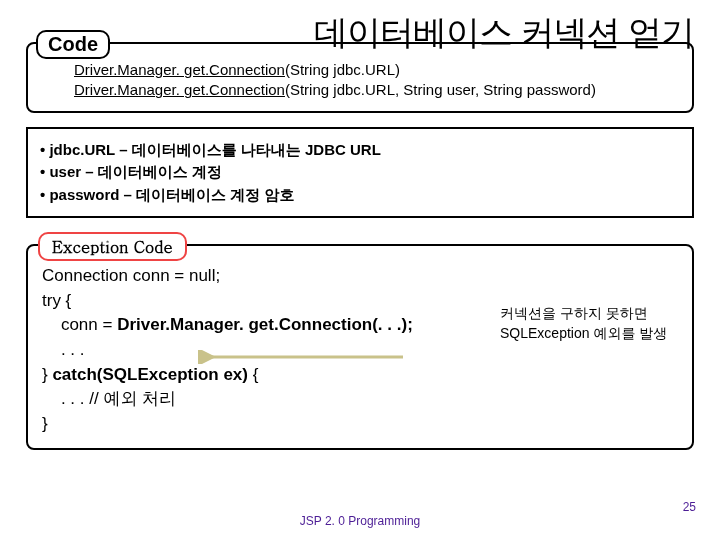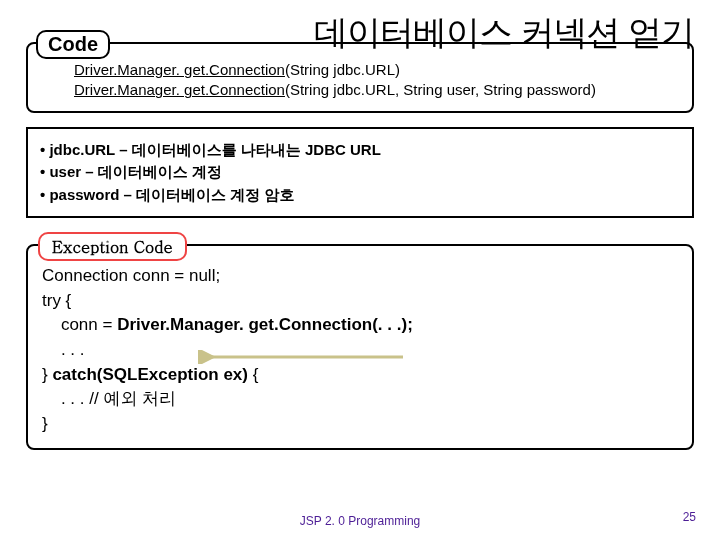--- a/index.html
+++ b/index.html
@@ -119,21 +119,21 @@
     right: 0;
     font-size: 12px;
     color: #4c1d95;
   }
   .footer-center {
     text-align: center;
   }
   .footer-right {
     position: absolute;
     right: 24px;
-    bottom: 4px;
+    bottom: 14px;
   }
 </style>
 </head>
 <body>
 
 <div class="page">
   <div class="title">데이터베이스 커넥션 얻기</div>
 
   <div class="box">
     <div class="box-label">Code</div>
@@ -154,20 +154,24 @@
   <div class="box2">
     <div class="box2-label">Exception Code</div>
     <div class="codeblk"><span>Connection conn = null;</span>
 <span>try {</span>
 <span>    conn = </span><span class="b">Driver.Manager. get.Connection(. . .);</span>
 <span>    . . .</span>
 <span>} </span><span class="b">catch(SQLException ex)</span><span> {</span>
 <span>    . . . // 예외 처리</span>
 <span>}</span></div>
 
+    <div class="note">
+      <div>커넥션을 구하지 못하면</div>
+      <div>SQLException 예외를 발생</div>
+    </div>
 
     <svg class="arrow" viewBox="0 0 210 14">
       <defs>
         <marker id="ah" markerWidth="8" markerHeight="8" refX="2" refY="4" orient="auto">
           <path d="M8,0 L0,4 L8,8 Z" fill="#c9c28a"></path>
         </marker>
       </defs>
       <line x1="205" y1="7" x2="12" y2="7" stroke="#c9c28a" stroke-width="3" marker-end="url(#ah)"></line>
     </svg>
   </div>

